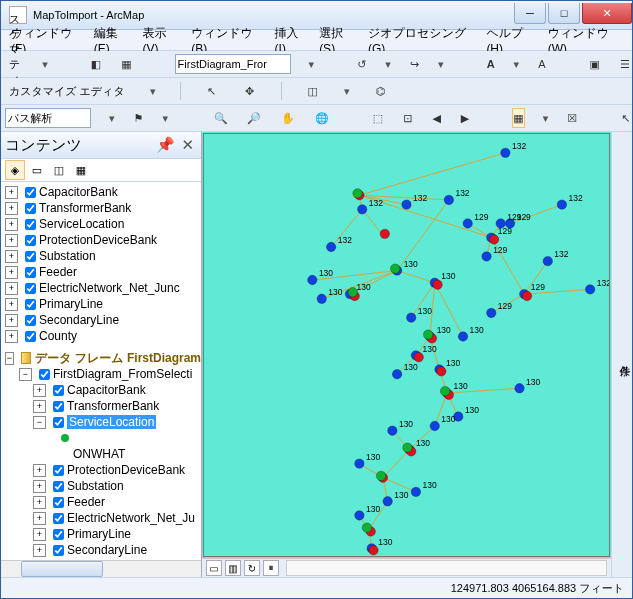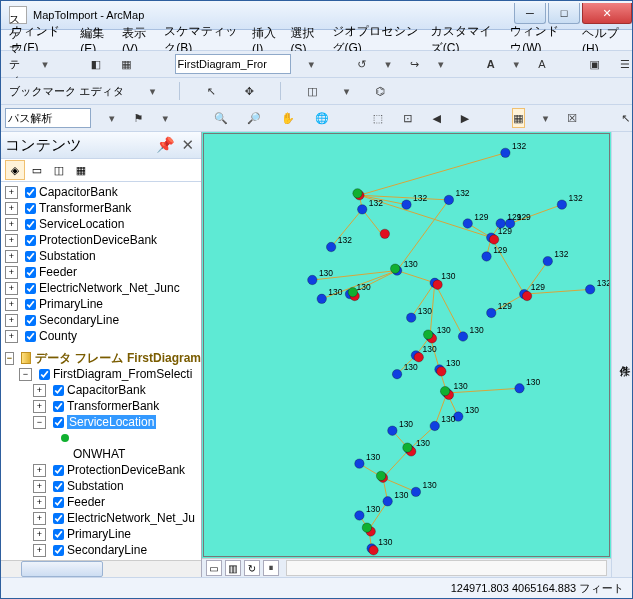--- a/index.html
+++ b/index.html
@@ -57,27 +57,26 @@
       <div class="winbtn">─</div>
       <div class="winbtn">□</div>
       <div class="winbtn close">✕</div>
     </div>
   </div>
 
   <div class="menubar">
     <span>ウィンドウ(F)</span>
     <span>編集(E)</span>
     <span>表示(V)</span>
-    <span>スケマティック(B)</span>
+    <span>ウィンドウ(B)</span>
     <span>挿入(I)</span>
     <span>選択(S)</span>
     <span>ジオプロセシング(G)</span>
-    <span>カスタマイズ(C)</span>
+    <span>ヘルプ(H)</span>
     <span>ウィンドウ(W)</span>
-    <span>ヘルプ(H)</span>
   </div>
 
   <div class="toolbar">
     <span class="lbl">スケマティック</span>
       <span class="dd">▾</span>
     <div class="sep"></div>
     <div class="btn">◧</div>
     <div class="btn">▦</div>
     <div class="sep"></div>
     <input class="combo" style="width: 110px;" value="FirstDiagram_Fror">
@@ -93,21 +92,21 @@
       </div>
       <span class="dd">▾</span>
     <div class="btn">A</div>
     <div class="sep"></div>
     <div class="btn">▣</div>
     <div class="btn">☰</div>
       <span class="dd">▾</span>
   </div>
 
   <div class="toolbar">
-    <span class="lbl">ブックマーク エディタ</span>
+    <span class="lbl">カスタマイズ エディタ</span>
       <span class="dd">▾</span>
     <div class="sep"></div>
     <div class="btn">↖</div>
     <div class="btn">✥</div>
     <div class="sep"></div>
     <div class="btn">◫</div>
       <span class="dd">▾</span>
     <div class="btn">⌬</div>
   </div>
 

